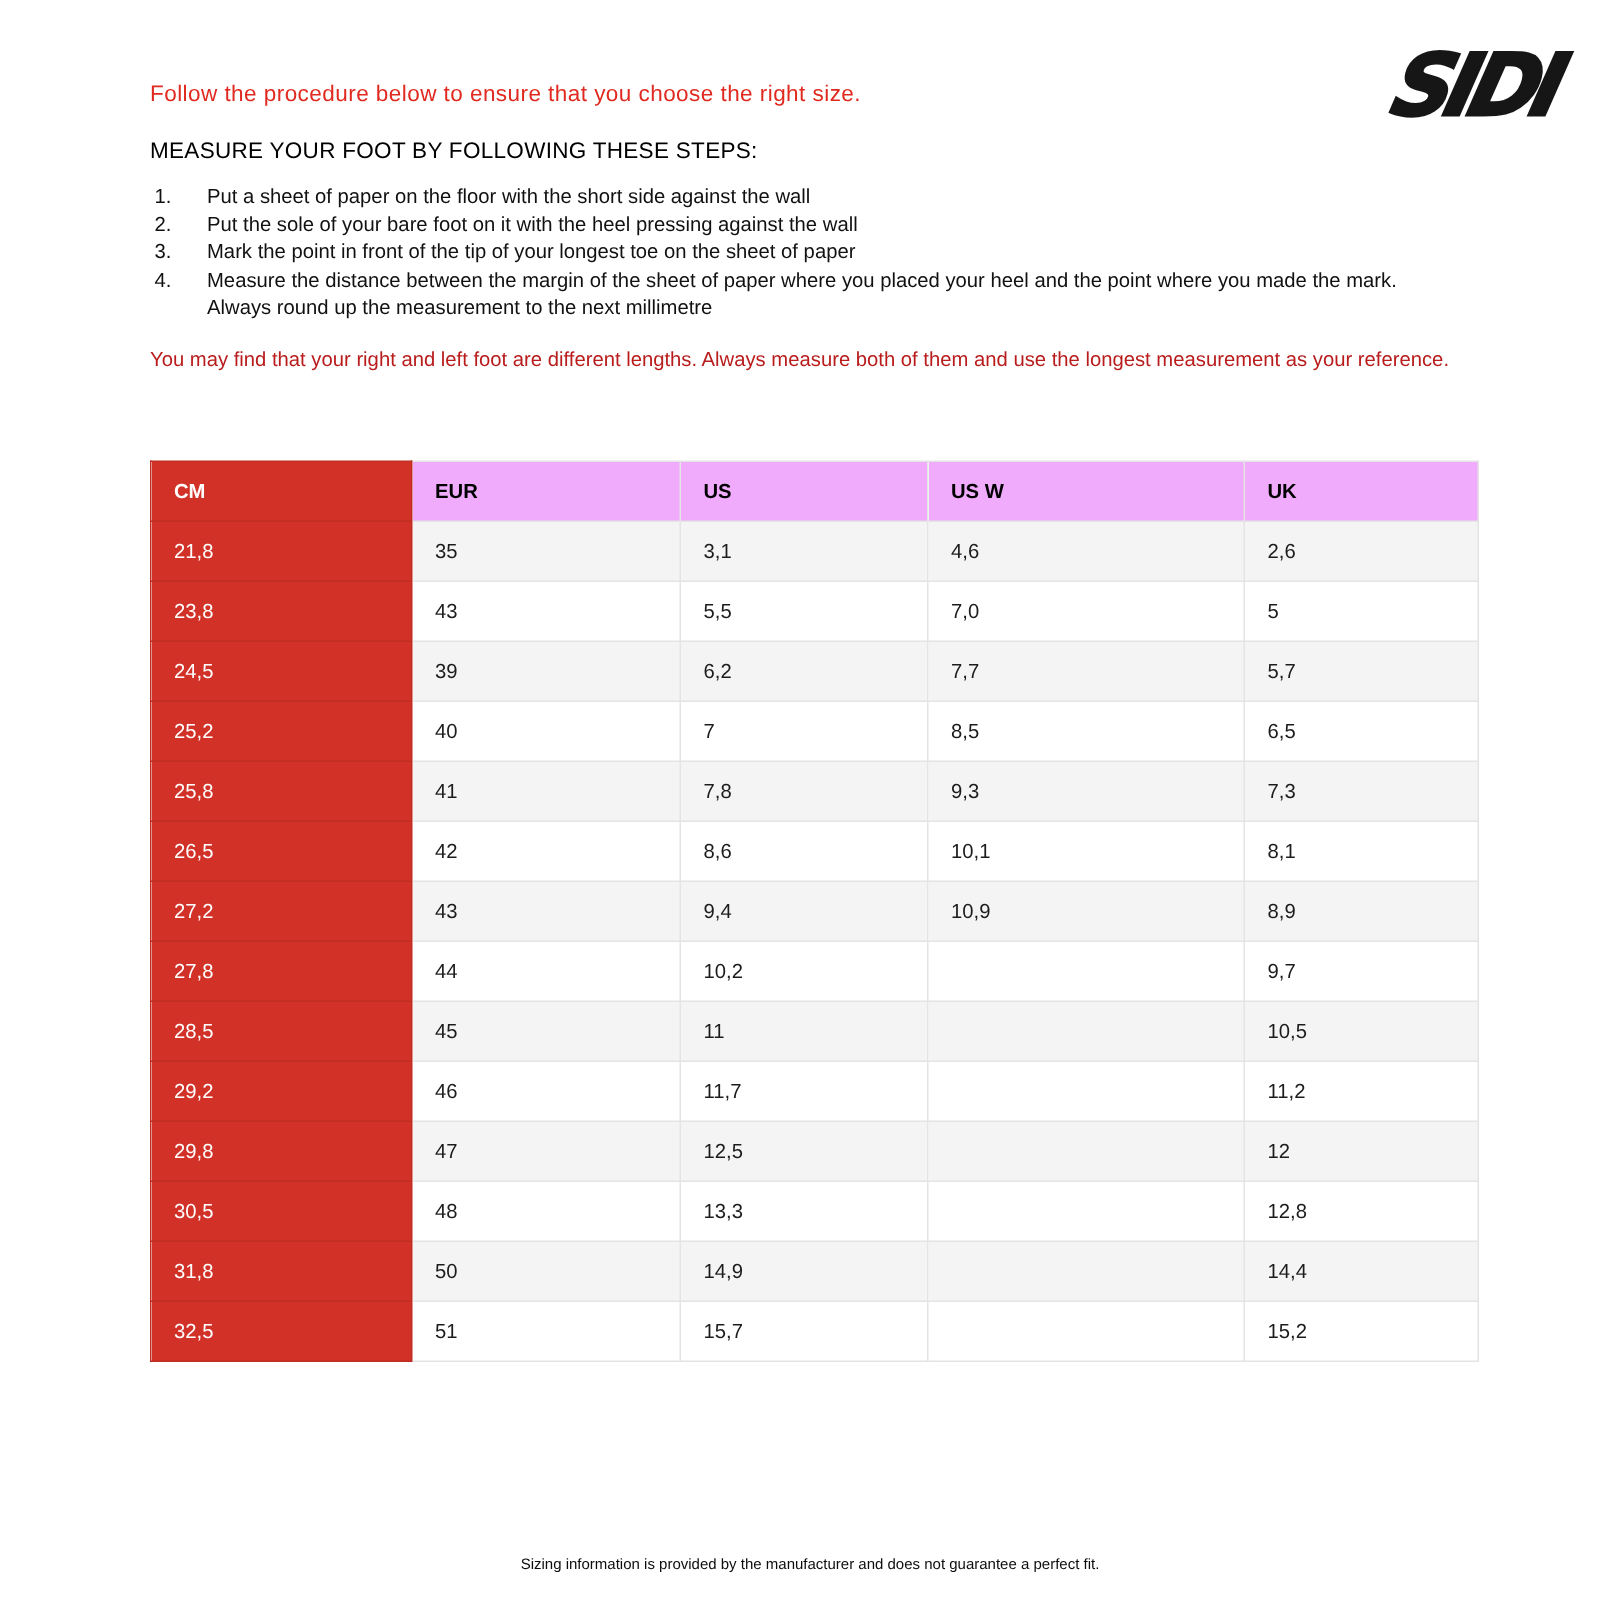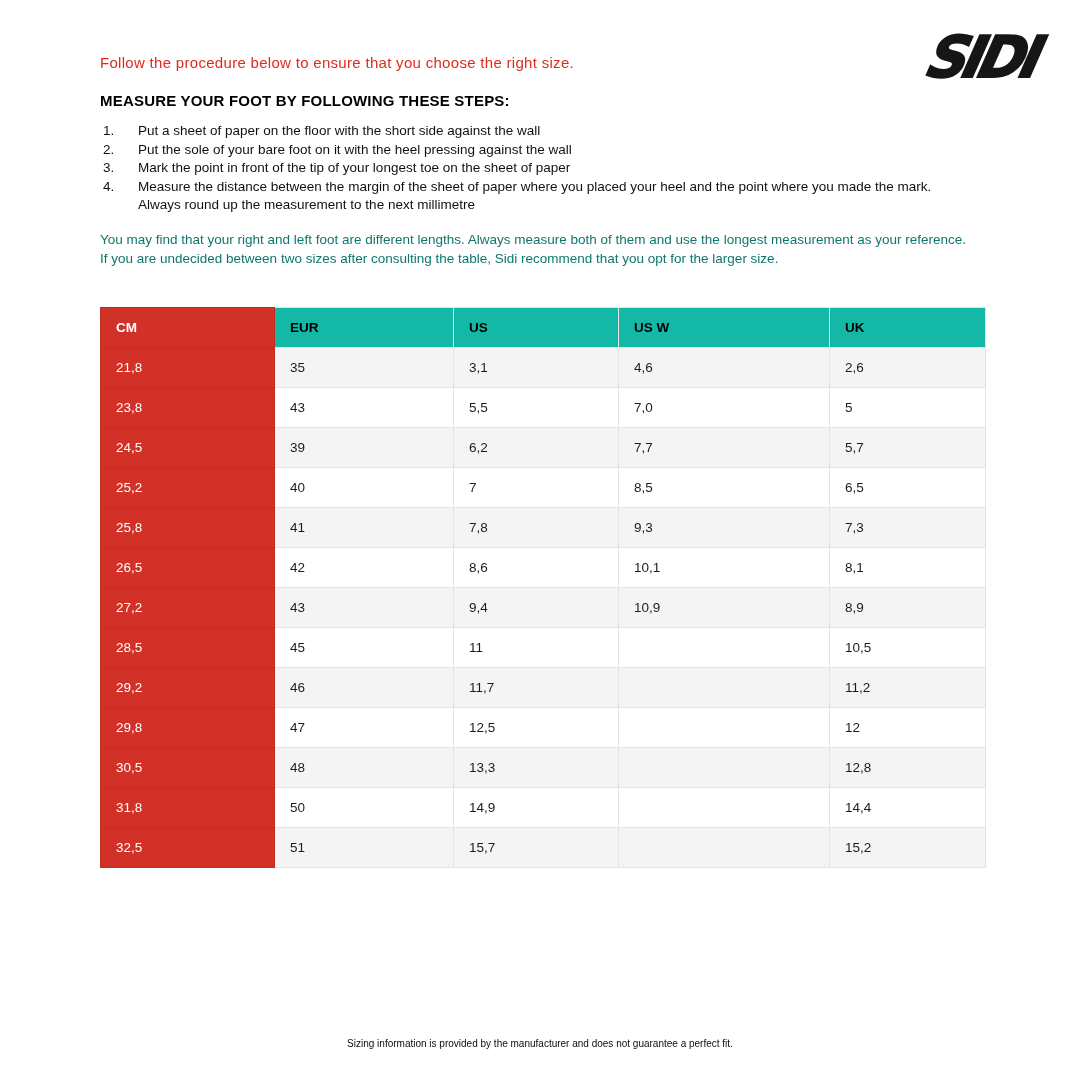--- a/index.html
+++ b/index.html
@@ -27,44 +27,44 @@
   .logo-text{
     display:inline-block;
     font-family:"DejaVu Sans","Liberation Sans",sans-serif;
     font-style:italic;font-weight:bold;font-size:56px;line-height:1;
     letter-spacing:-5px;color:#161616;
     transform:skewX(-14deg) scaleY(1.02);
     -webkit-text-stroke:2px #161616;
   }
   .steps-heading{
     position:absolute;left:100px;top:92px;
-    font-size:15px;font-weight:bold;color:#000;letter-spacing:.2px;
+    font-size:15px;font-weight:normal;color:#000;letter-spacing:.2px;
   }
   .steps-list{
     position:absolute;left:100px;top:122px;width:880px;list-style:none;
     font-size:13.5px;line-height:18.5px;color:#111;
   }
   .steps-list li{display:flex;}
   .steps-list .num{width:38px;flex:0 0 38px;padding-left:3px;}
   .steps-list .txt{flex:1;max-width:828px;}
   .notes{
     position:absolute;left:100px;top:231px;width:882px;
-    font-size:13.5px;line-height:18.5px;color:#0f766e;
+    font-size:13.5px;line-height:18.5px;color:#b91c1c;
   }
   .notes p{margin:0;}
   .size-table{
     position:absolute;left:100px;top:307px;width:885px;
     border-collapse:collapse;table-layout:fixed;padding-left:44px;
   }
   .size-table th,.size-table td{
     height:40px;padding:0 6px 0 15px;text-align:left;vertical-align:middle;
     font-size:13.5px;border:1px solid var(--border);white-space:nowrap;
     overflow:hidden;
   }
-  .size-table thead th{font-weight:bold;color:#000;background:#14b8a6;}
+  .size-table thead th{font-weight:bold;color:#000;background:#f0abfc;}
   .size-table tbody tr:nth-child(odd) td{background:#f4f4f4;}
   .size-table tbody tr:nth-child(even) td{background:#ffffff;}
   .size-table th.cm-cell,.size-table td.cm-cell{
     background:var(--brand-red) !important;color:#ffffff;
     border-color:var(--red-border);
   }
   .size-table th.cm-cell{font-weight:bold;}
   .footer{
     position:absolute;left:0;top:1038px;width:1080px;text-align:center;
     font-size:10px;color:#0d0d0d;
@@ -95,21 +95,20 @@
       <span class="txt">Mark the point in front of the tip of your longest toe on the sheet of paper</span>
     </li>
     <li>
       <span class="num">4.</span>
       <span class="txt">Measure the distance between the margin of the sheet of paper where you placed your heel and the point where you made the mark. Always round up the measurement to the next millimetre</span>
     </li>
   </ol>
 
 <div class="notes">
   <p>You may find that your right and left foot are different lengths. Always measure both of them and use the longest measurement as your reference.</p>
-  <p>If you are undecided between two sizes after consulting the table, Sidi recommend that you opt for the larger size.</p>
 </div>
 
 <table class="size-table">
   <colgroup>
       <col style="width: 174px;">
       <col style="width: 179px;">
       <col style="width: 165px;">
       <col style="width: 211px;">
       <col style="width: 156px;">
     </colgroup>
@@ -166,20 +165,27 @@
         <td>8,1</td>
       </tr>
       <tr>
         <td class="cm-cell">27,2</td>
         <td>43</td>
         <td>9,4</td>
         <td>10,9</td>
         <td>8,9</td>
       </tr>
       <tr>
+        <td class="cm-cell">27,8</td>
+        <td>44</td>
+        <td>10,2</td>
+        <td></td>
+        <td>9,7</td>
+      </tr>
+      <tr>
         <td class="cm-cell">28,5</td>
         <td>45</td>
         <td>11</td>
         <td></td>
         <td>10,5</td>
       </tr>
       <tr>
         <td class="cm-cell">29,2</td>
         <td>46</td>
         <td>11,7</td>

